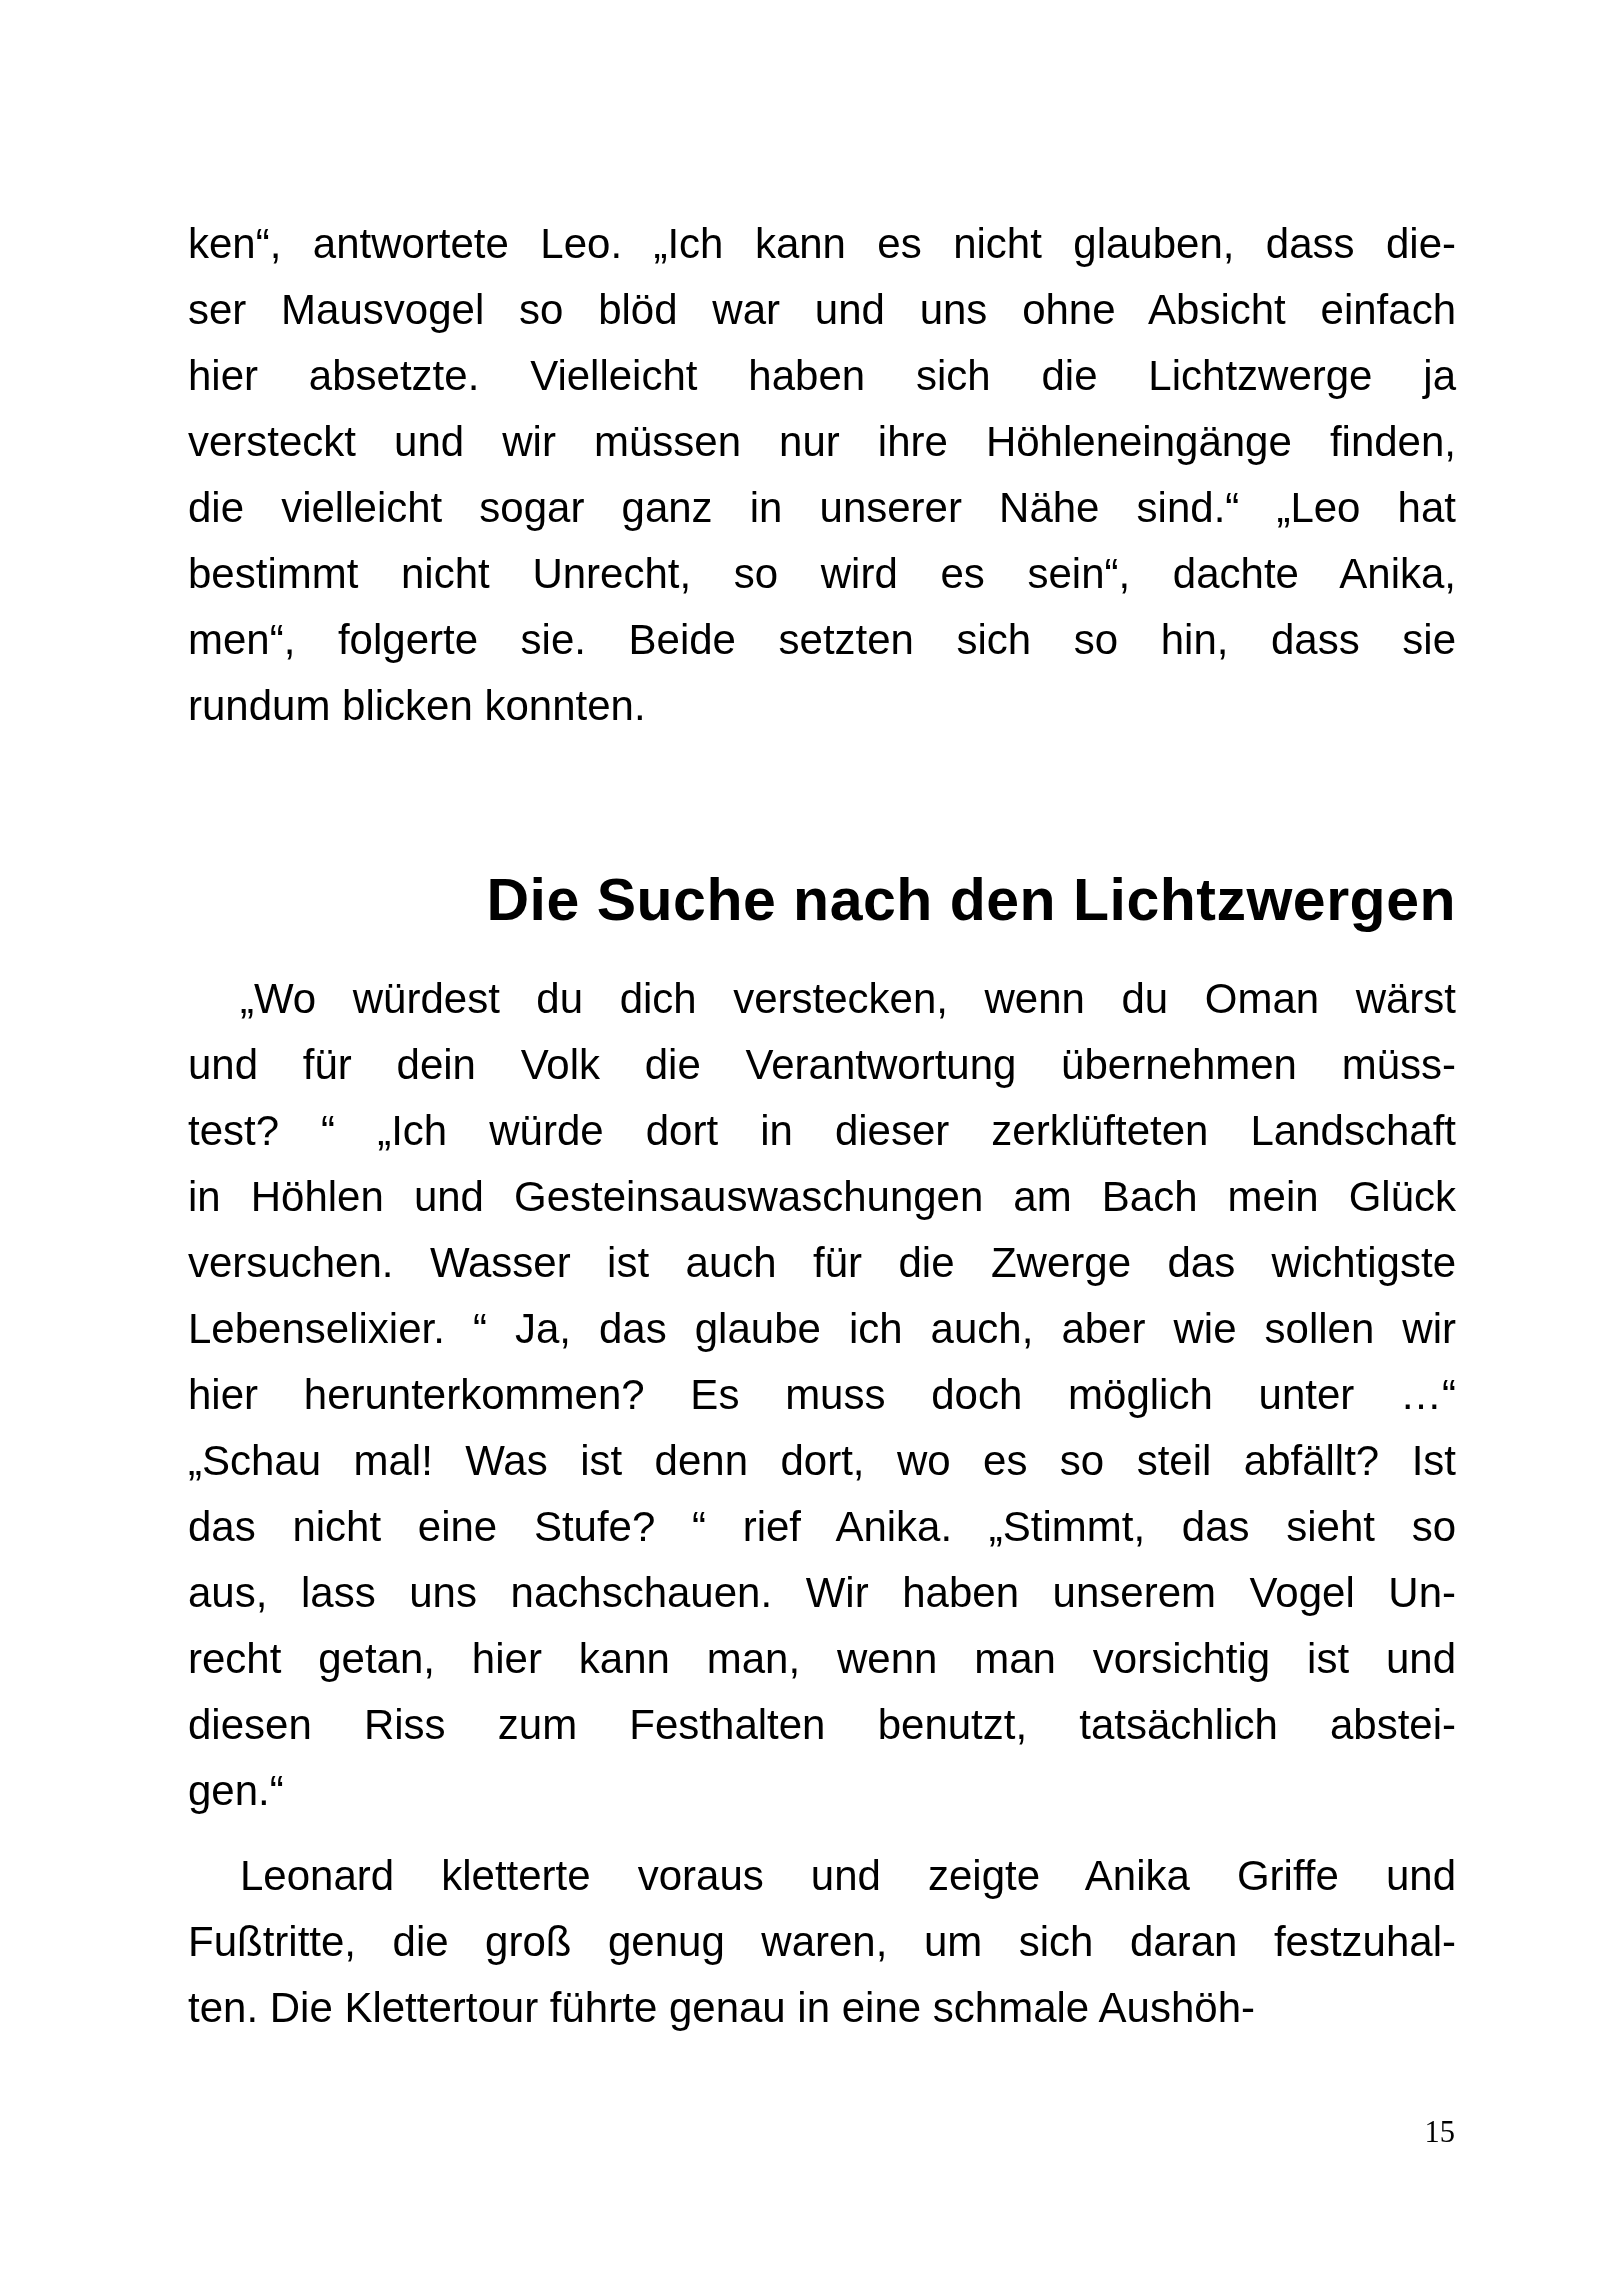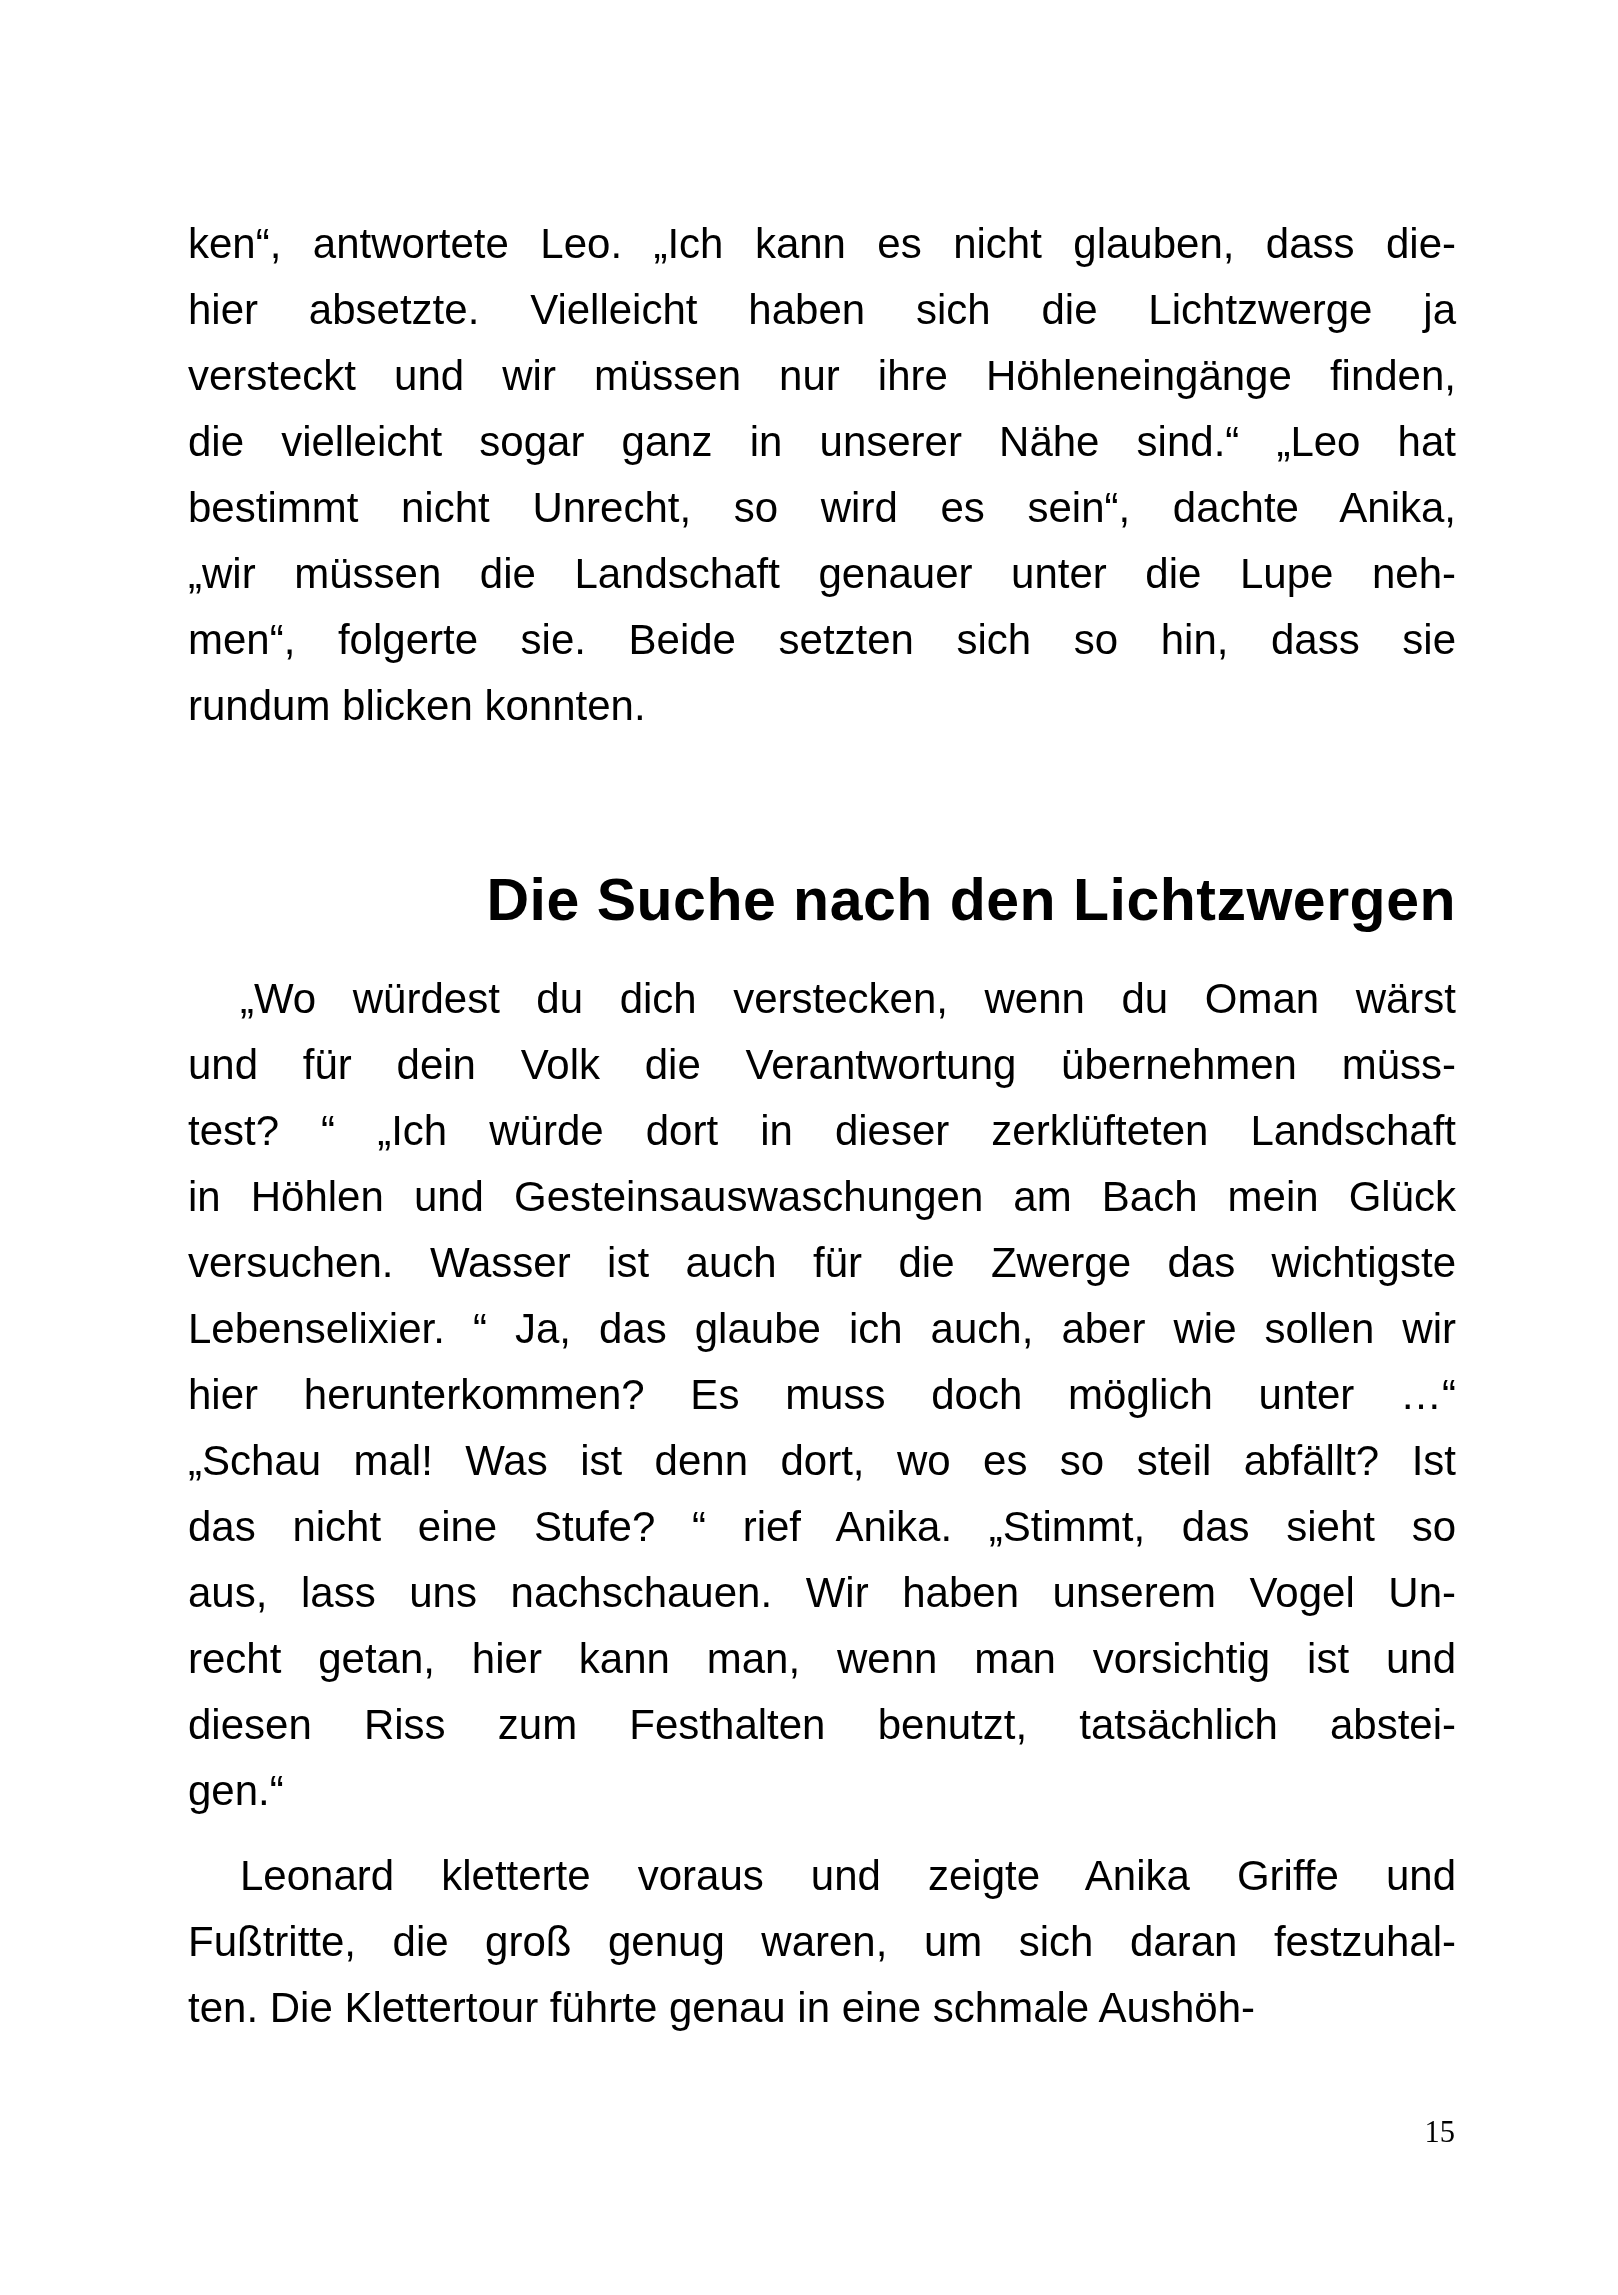--- a/index.html
+++ b/index.html
@@ -57,25 +57,25 @@
     margin-left: 9px;
   }
 </style>
 </head>
 <body>
 
 <div class="page">
 
   <div class="para" id="paragraph-1">
     <div class="line">ken“, antwortete Leo. „Ich kann es nicht glauben, dass die-</div>
+    <div class="line">ser Mausvogel so blöd war und uns ohne Absicht einfach</div>
     <div class="line">hier absetzte. Vielleicht haben sich die Lichtzwerge ja</div>
     <div class="line">versteckt und wir müssen nur ihre Höhleneingänge finden,</div>
     <div class="line">die vielleicht sogar ganz in unserer Nähe sind.“ „Leo hat</div>
     <div class="line">bestimmt nicht Unrecht, so wird es sein“, dachte Anika,</div>
-    <div class="line">„wir müssen die Landschaft genauer unter die Lupe neh-</div>
     <div class="line">men“, folgerte sie. Beide setzten sich so hin, dass sie</div>
     <div class="line last">rundum blicken konnten.</div>
   </div>
 
   <h2 class="heading">Die Suche nach den Lichtzwergen</h2>
 
   <div class="para" id="paragraph-2">
     <div class="line indent">„Wo würdest du dich verstecken, wenn du Oman wärst</div>
     <div class="line">und für dein Volk die Verantwortung übernehmen müss-</div>
     <div class="line">test? “ „Ich würde dort in dieser zerklüfteten Landschaft</div>

